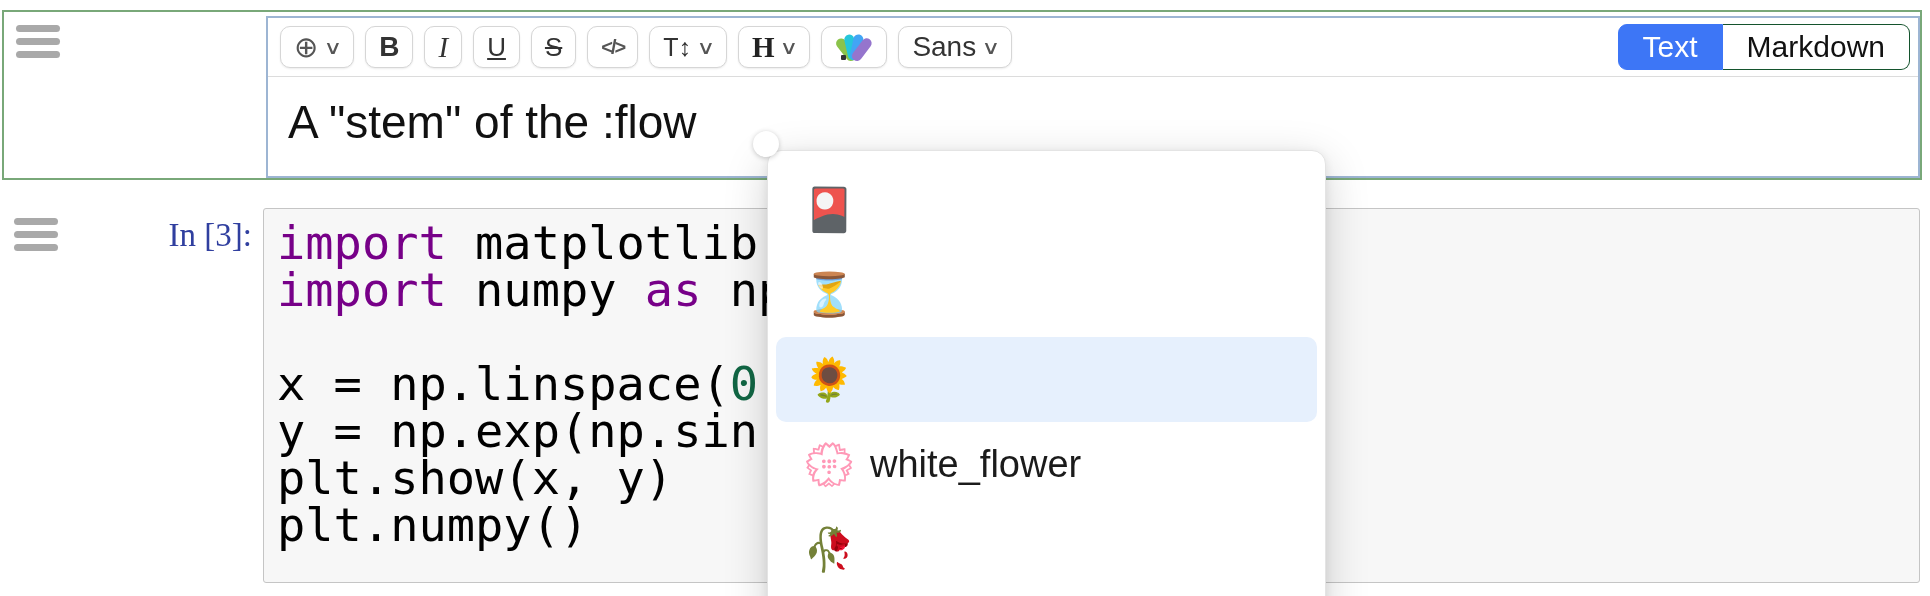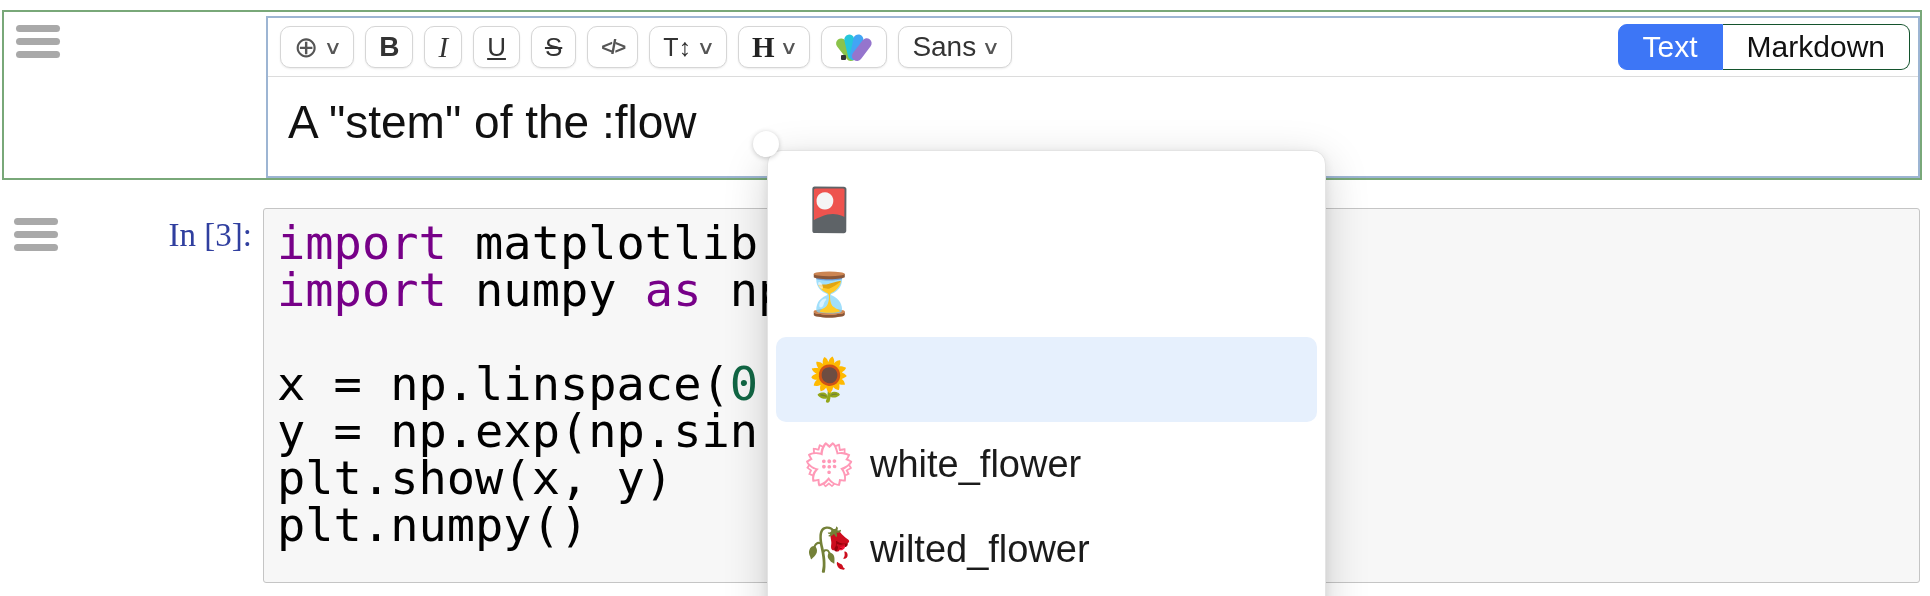--- a/index.html
+++ b/index.html
@@ -162,18 +162,17 @@
         </div>
         <div class="dd-item selected">
           <span class="dd-emoji">🌻</span>
         </div>
         <div class="dd-item">
           <span class="dd-emoji">💮</span>
           <span>white_flower</span>
         </div>
         <div class="dd-item">
           <span class="dd-emoji">🥀</span>
-          <span>wilted_flower</span>
         </div>
       </div>
   </div>
 
 </div>
 
 </body></html>

